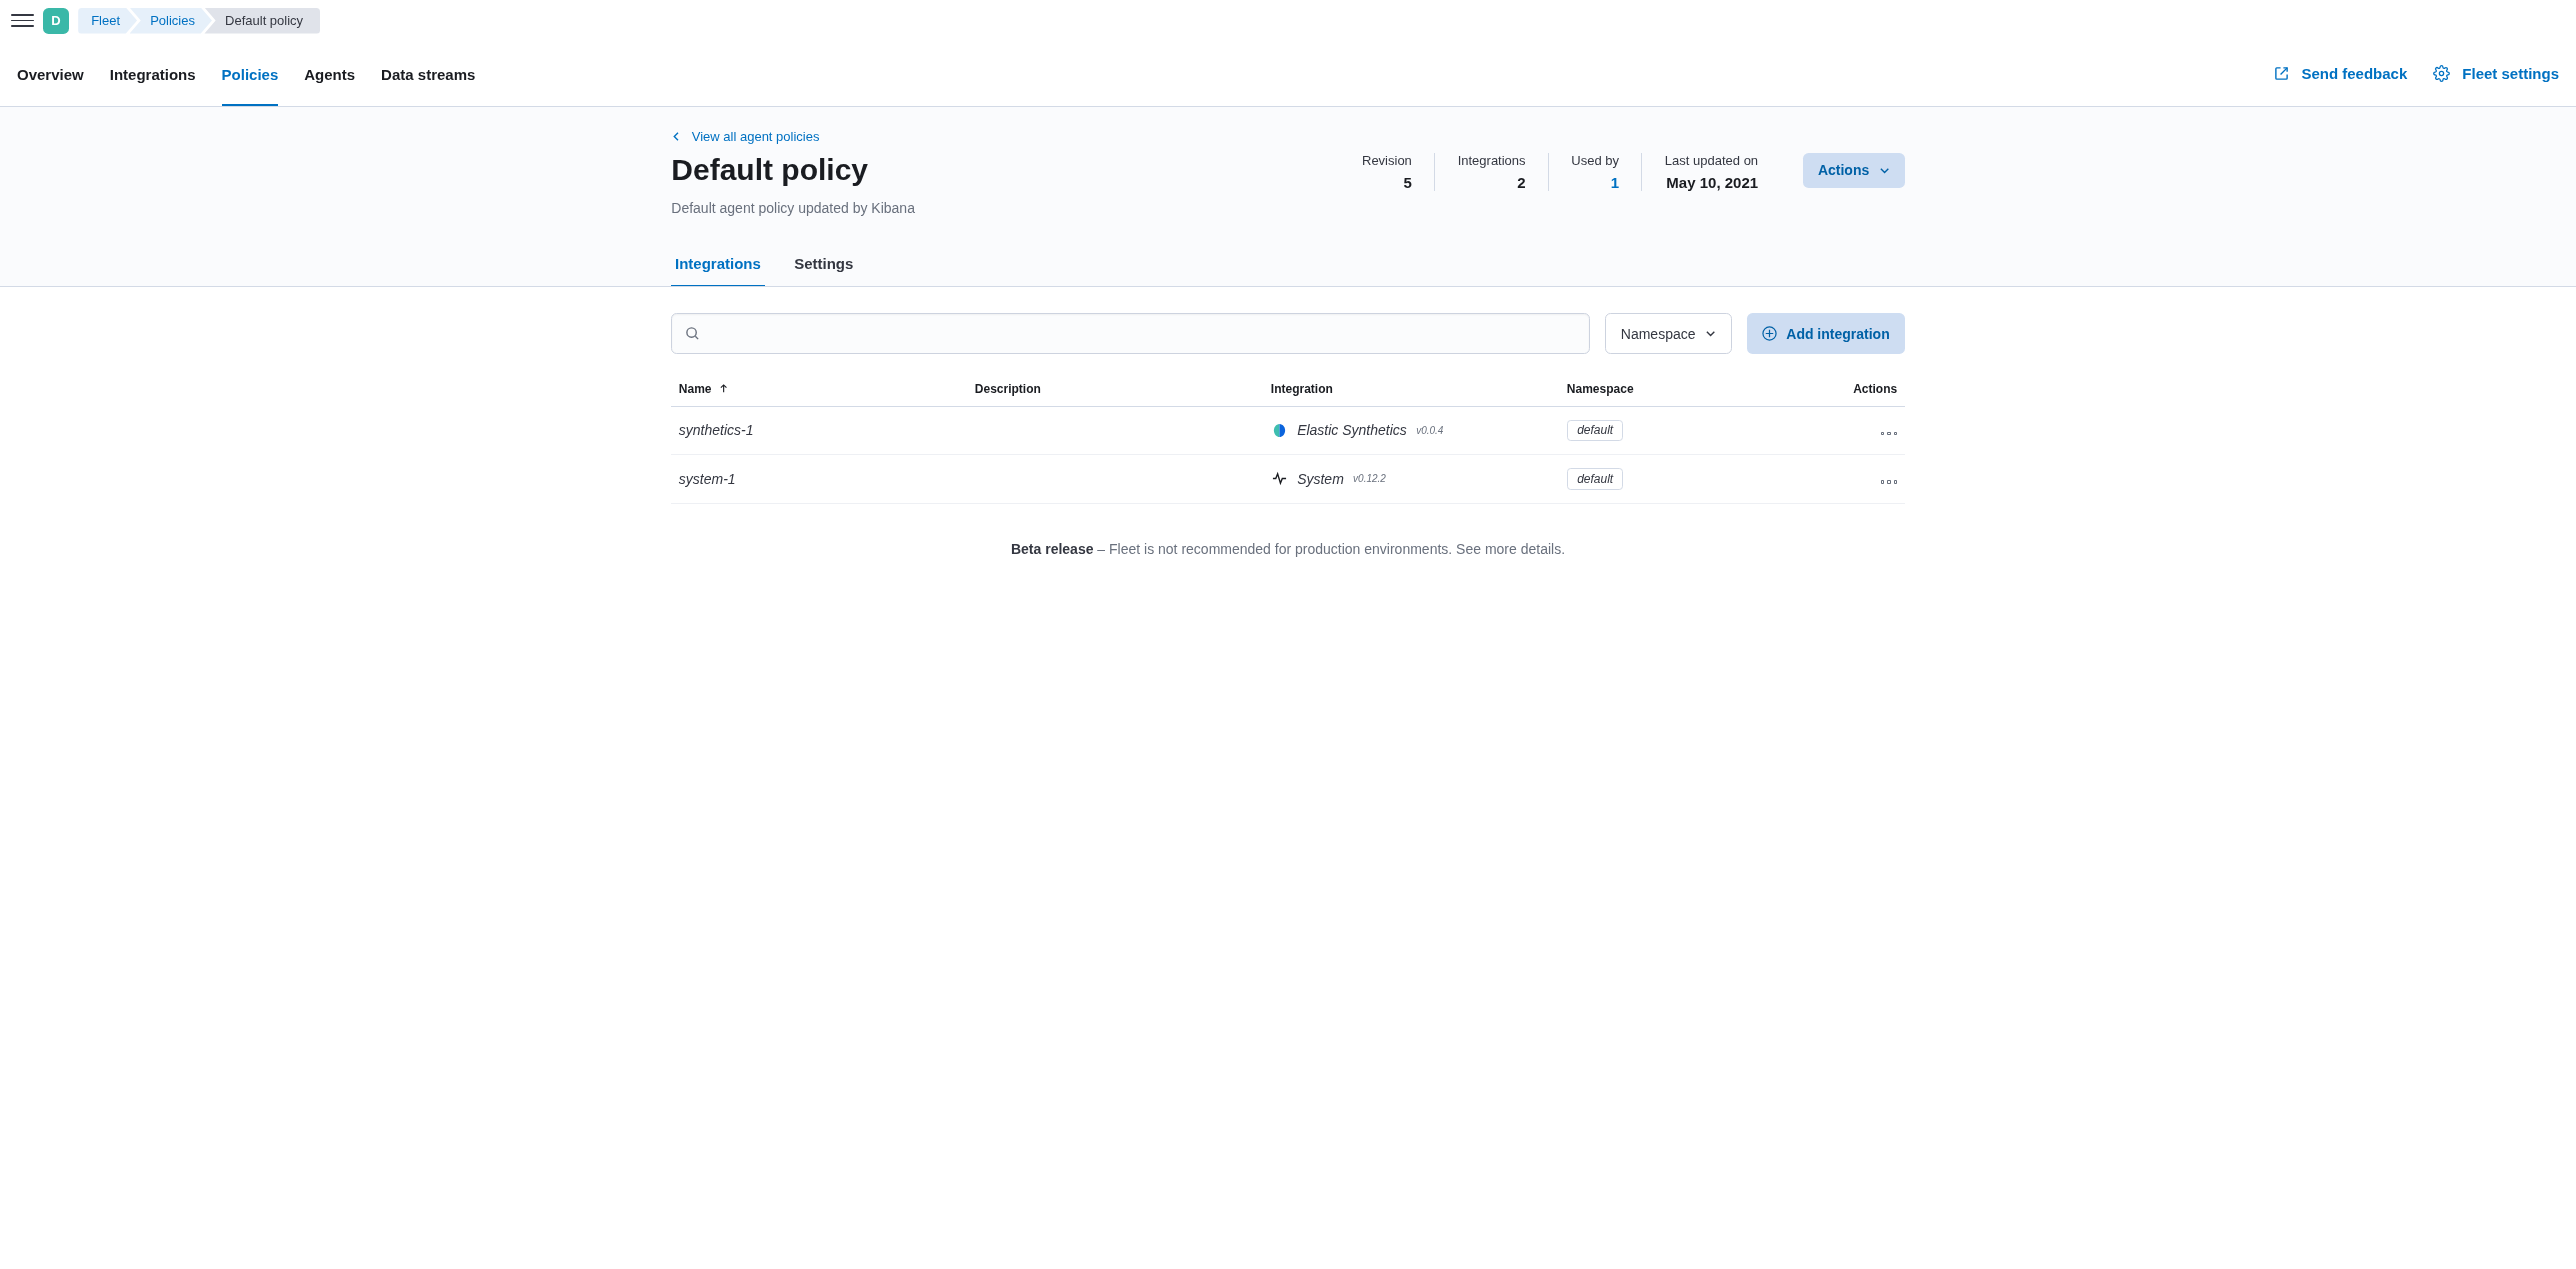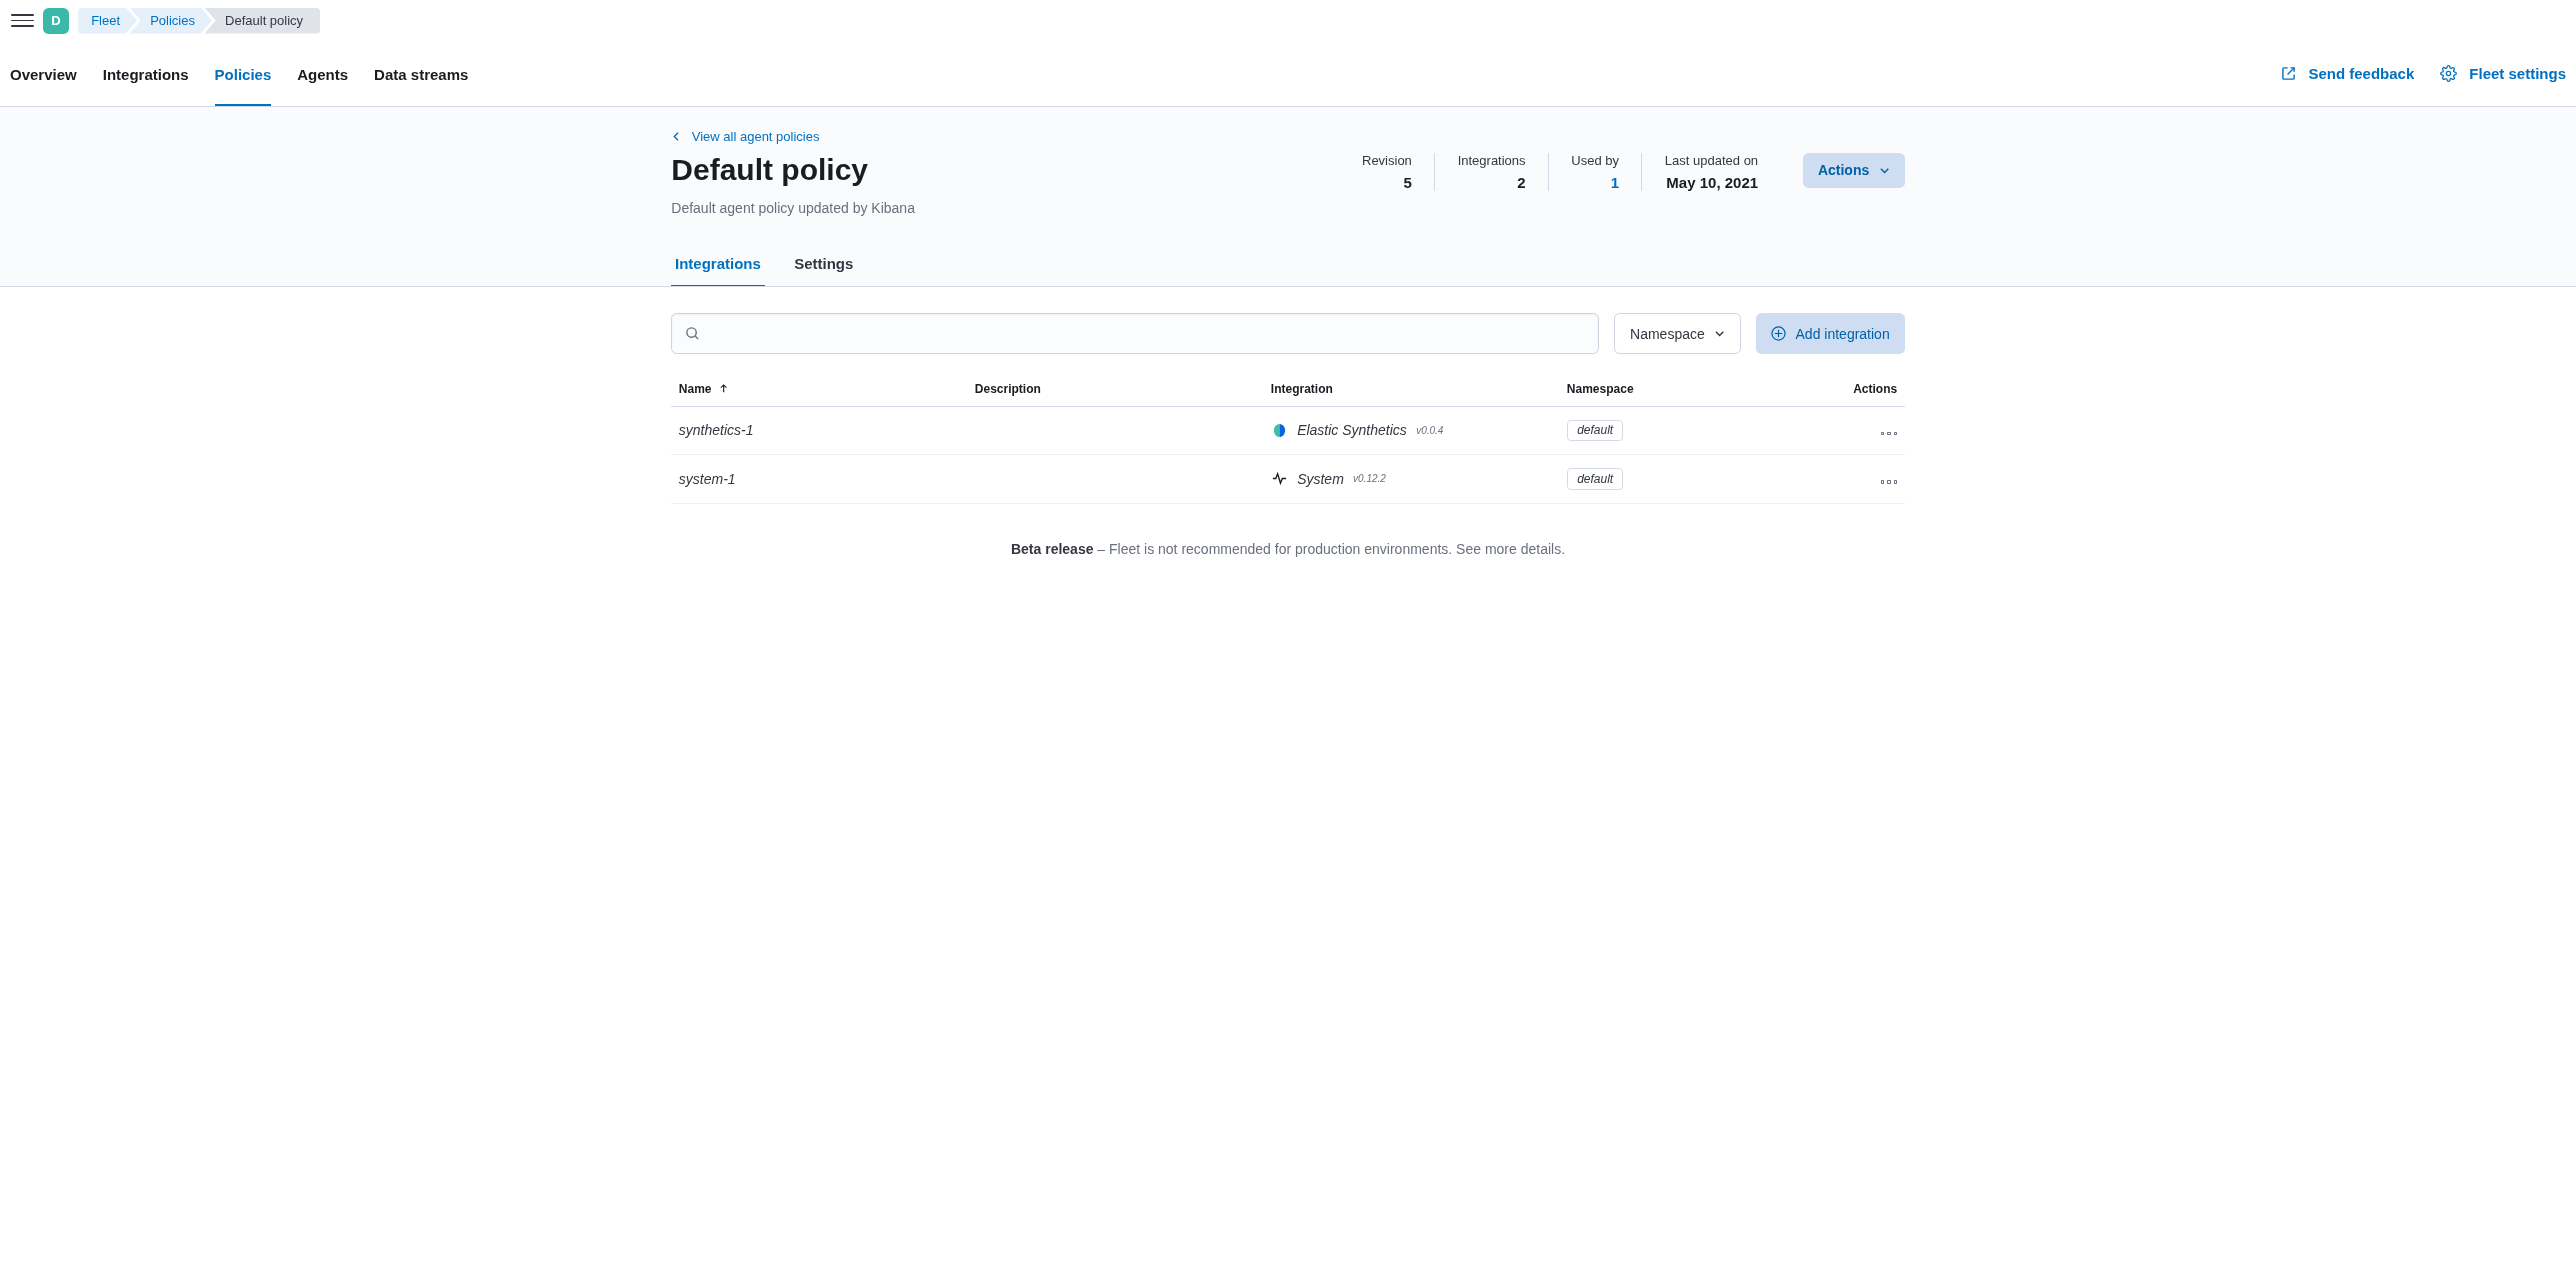--- a/index.html
+++ b/index.html
@@ -74,21 +74,21 @@
       color: #343741;
       clip-path: polygon(0 0, 100% 0, 100% 100%, 0 100%, 11.2px 50%);
       border-radius: 0 3.7px 3.7px 0;
     }
     
     
     .nav-row {
       display: flex;
       align-items: center;
       justify-content: space-between;
-      padding: 0 10px;
+      padding: 0 17px;
       border-bottom: 0.9px solid #d3dae6;
     }
     .nav-tabs {
       display: flex;
       gap: 26px;
     }
     .nav-tab {
       padding: 24px 0 20.6px;
       font-size: 15px;
       font-weight: 700;
@@ -261,21 +261,21 @@
     }
     .ns-btn {
       background: #fff;
       border: 0.9px solid #cdd3df;
       color: #343741;
     }
     .add-btn {
       background: #ceddf2;
       border: none;
       color: #0061a6;
-      font-weight: 400;
+      font-weight: 700;
     }
     
     
     table {
       width: 100%;
       border-collapse: collapse;
     }
     th {
       text-align: left;
       font-size: 12px;

